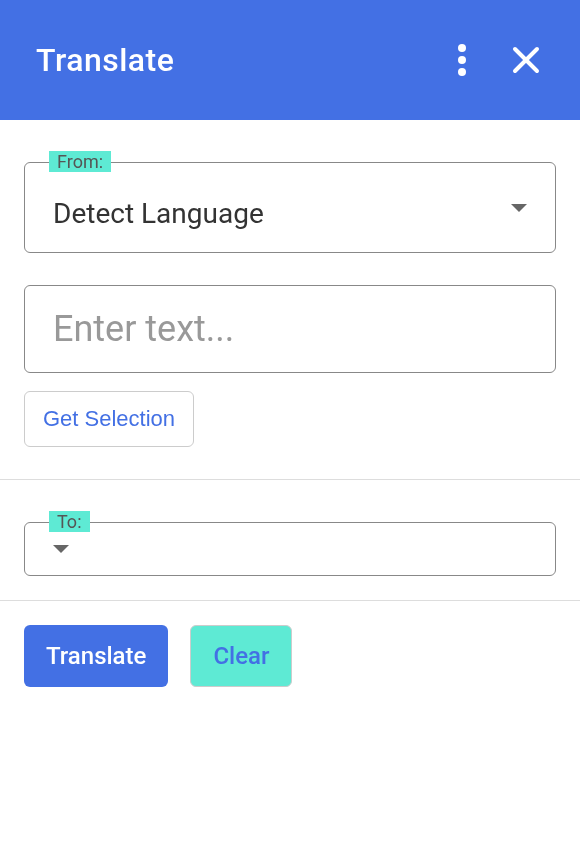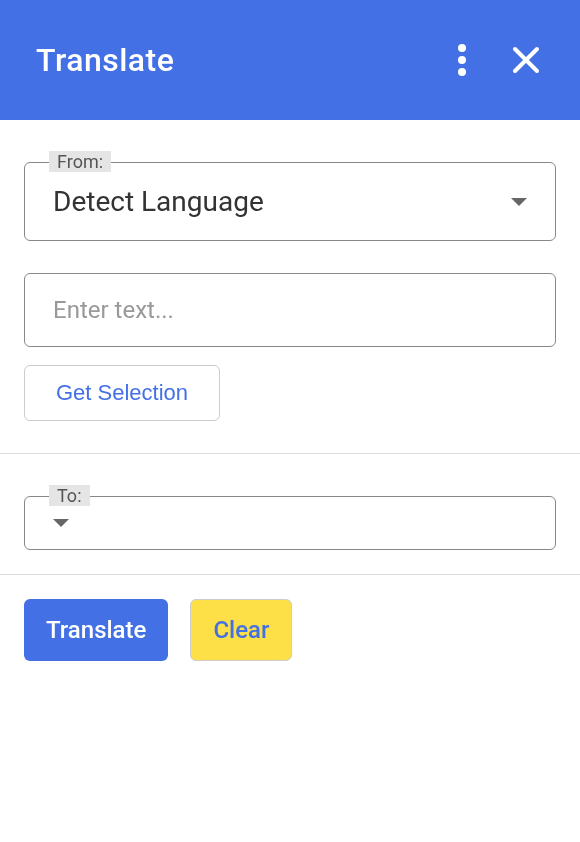--- a/index.html
+++ b/index.html
@@ -38,60 +38,61 @@
     .field-wrap {
       position: relative;
       border: 1px solid #888;
       border-radius: 6px;
       margin-top: 18px;
     }
     .field-label {
       position: absolute;
       top: -12px;
       left: 24px;
-      background: #e5e5e5;
+      background: #5eead4;
       padding: 0 8px;
       font-size: 18px;
       color: #555;
     }
     .select {
       width: 100%;
       padding: 22px 28px;
       display: flex;
       align-items: center;
       cursor: pointer;
     }
     .select-value {
       flex: 1;
       font-size: 28px;
       color: #333;
+      margin-top: 12px;
     }
     .caret {
       width: 0;
       height: 0;
       border-left: 8px solid transparent;
       border-right: 8px solid transparent;
       border-top: 8px solid #666;
     }
     .textbox {
       width: 100%;
       border: 1px solid #888;
       border-radius: 6px;
       padding: 22px 28px;
-      font-size: 24px;
+      font-size: 36px;
       color: #999;
       margin-top: 32px;
       font-family: inherit;
       outline: none;
     }
     .textbox::placeholder { color: #999; }
     .get-selection-btn {
       margin-top: 18px;
       display: inline-block;
-      padding: 14px 31px;
+      padding: 14px 18px;
       border: 1px solid #ccc;
       border-radius: 6px;
       font-size: 22px;
       color: #4370E4;
       font-weight: 500;
       cursor: pointer;
       background: #fff;
     }
     .divider {
       border: none;
@@ -112,21 +113,21 @@
       font-weight: 500;
       cursor: pointer;
       font-family: inherit;
     }
     .btn-primary {
       background: #4370E4;
       color: #fff;
       border: none;
     }
     .btn-secondary {
-      background: #fde047;
+      background: #5eead4;
       color: #4370E4;
       border: 1px solid #ccc;
     }
   </style>
 </head>
 <body>
 
 <div class="header">
   <div class="header-title">Translate</div>
   <span class="header-icon">

